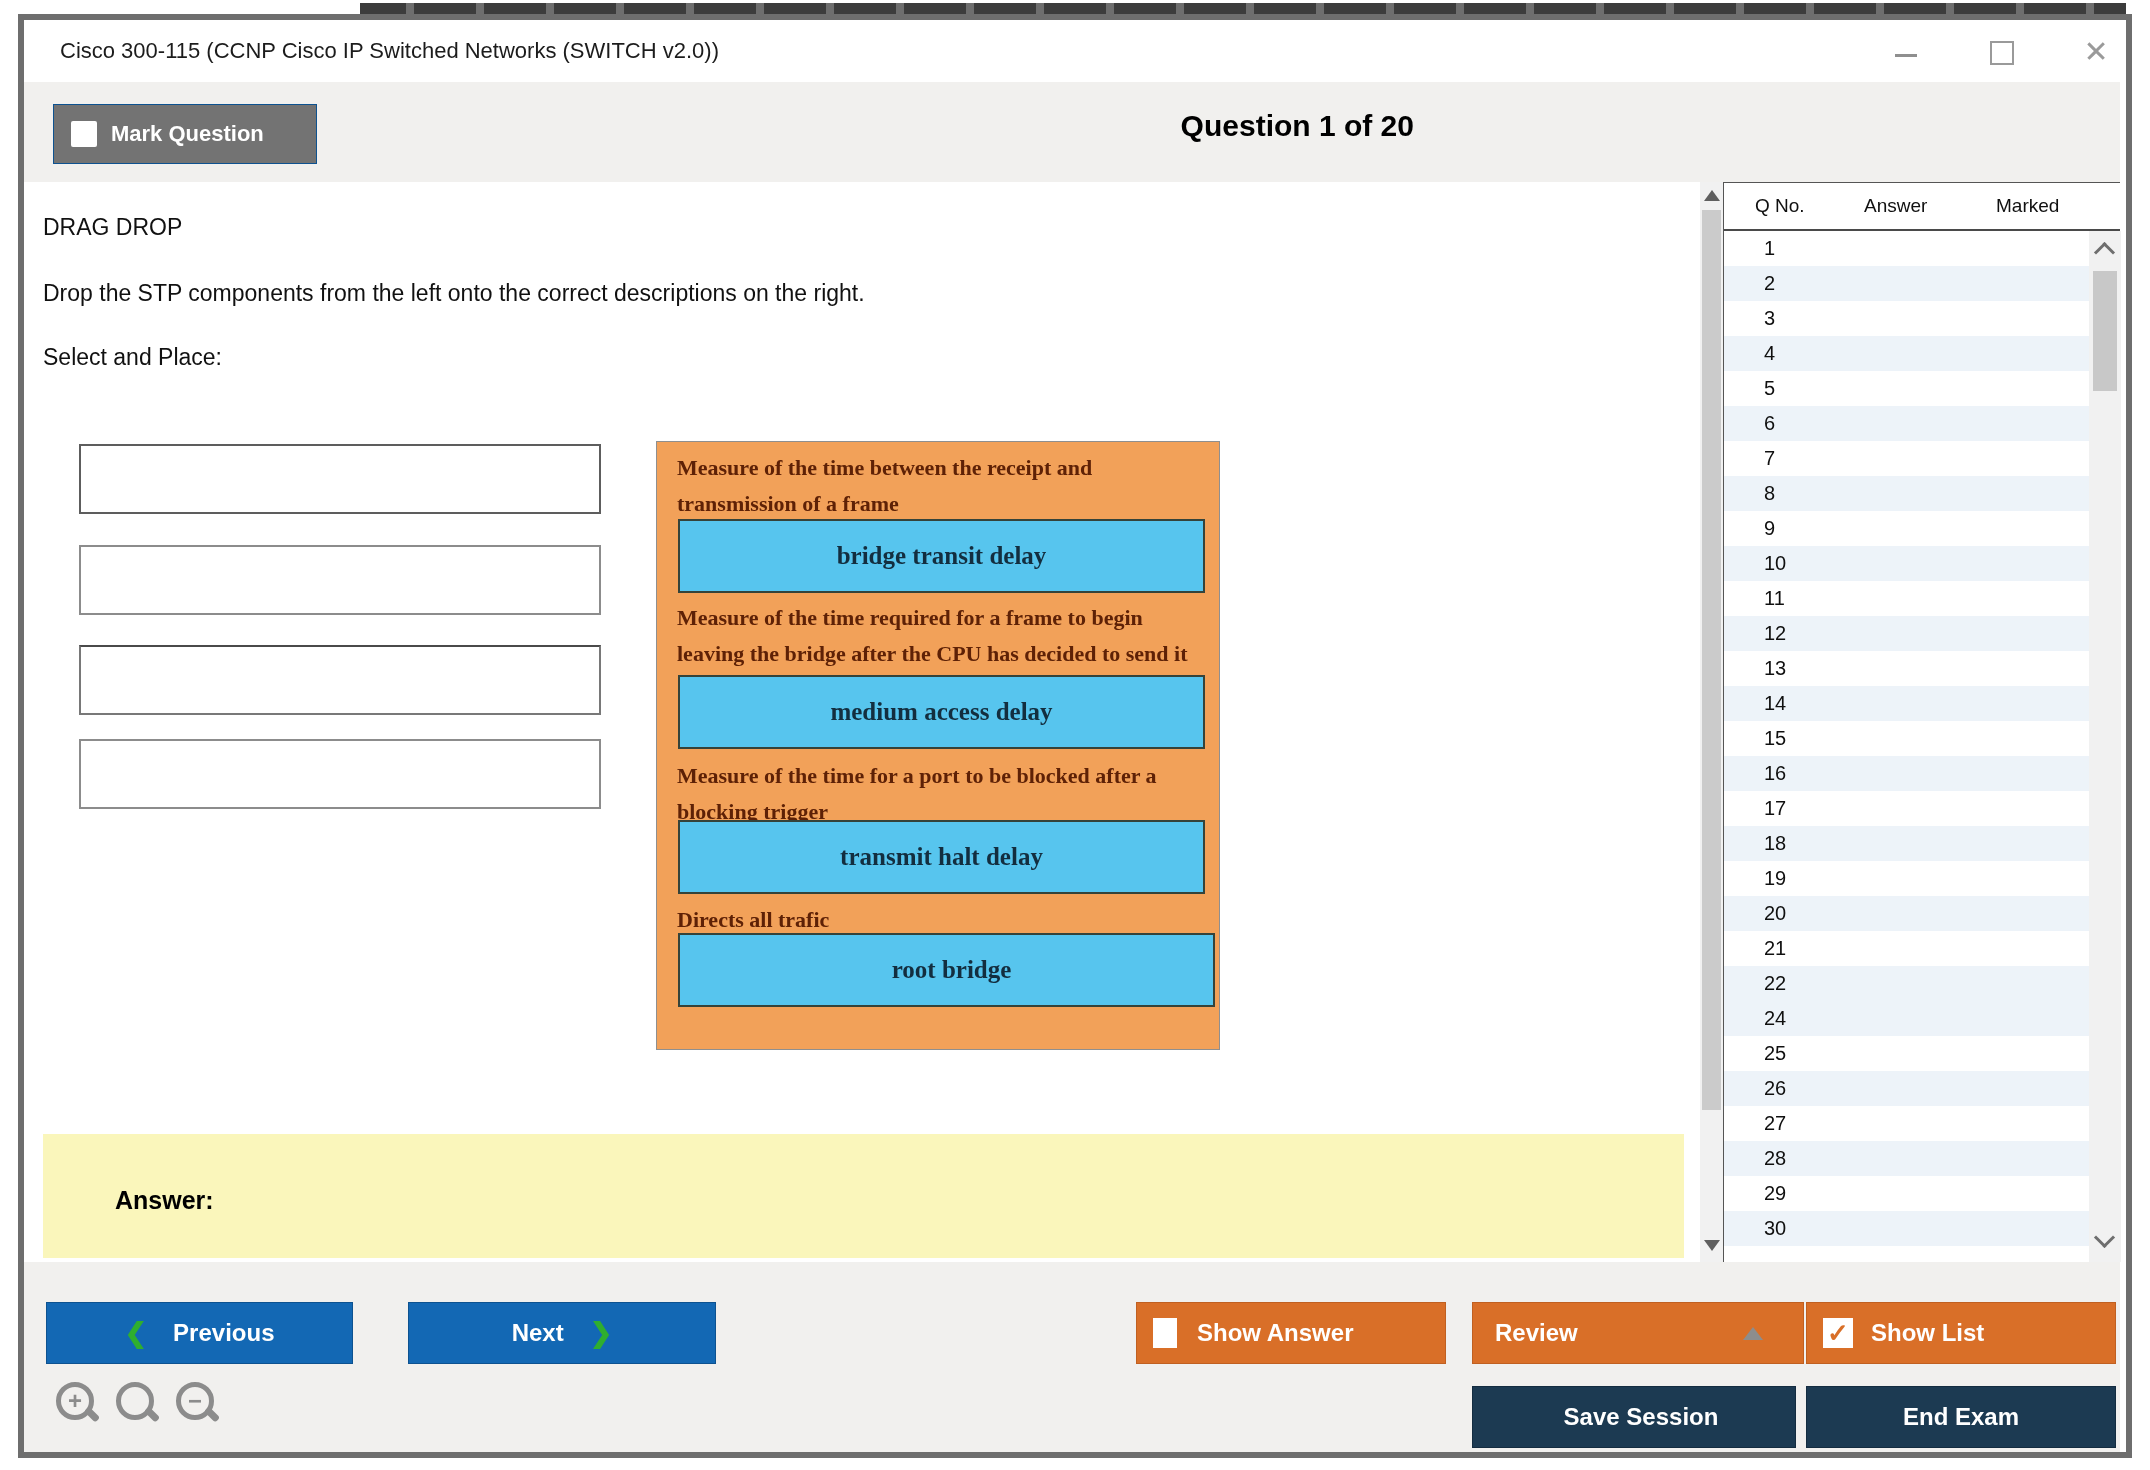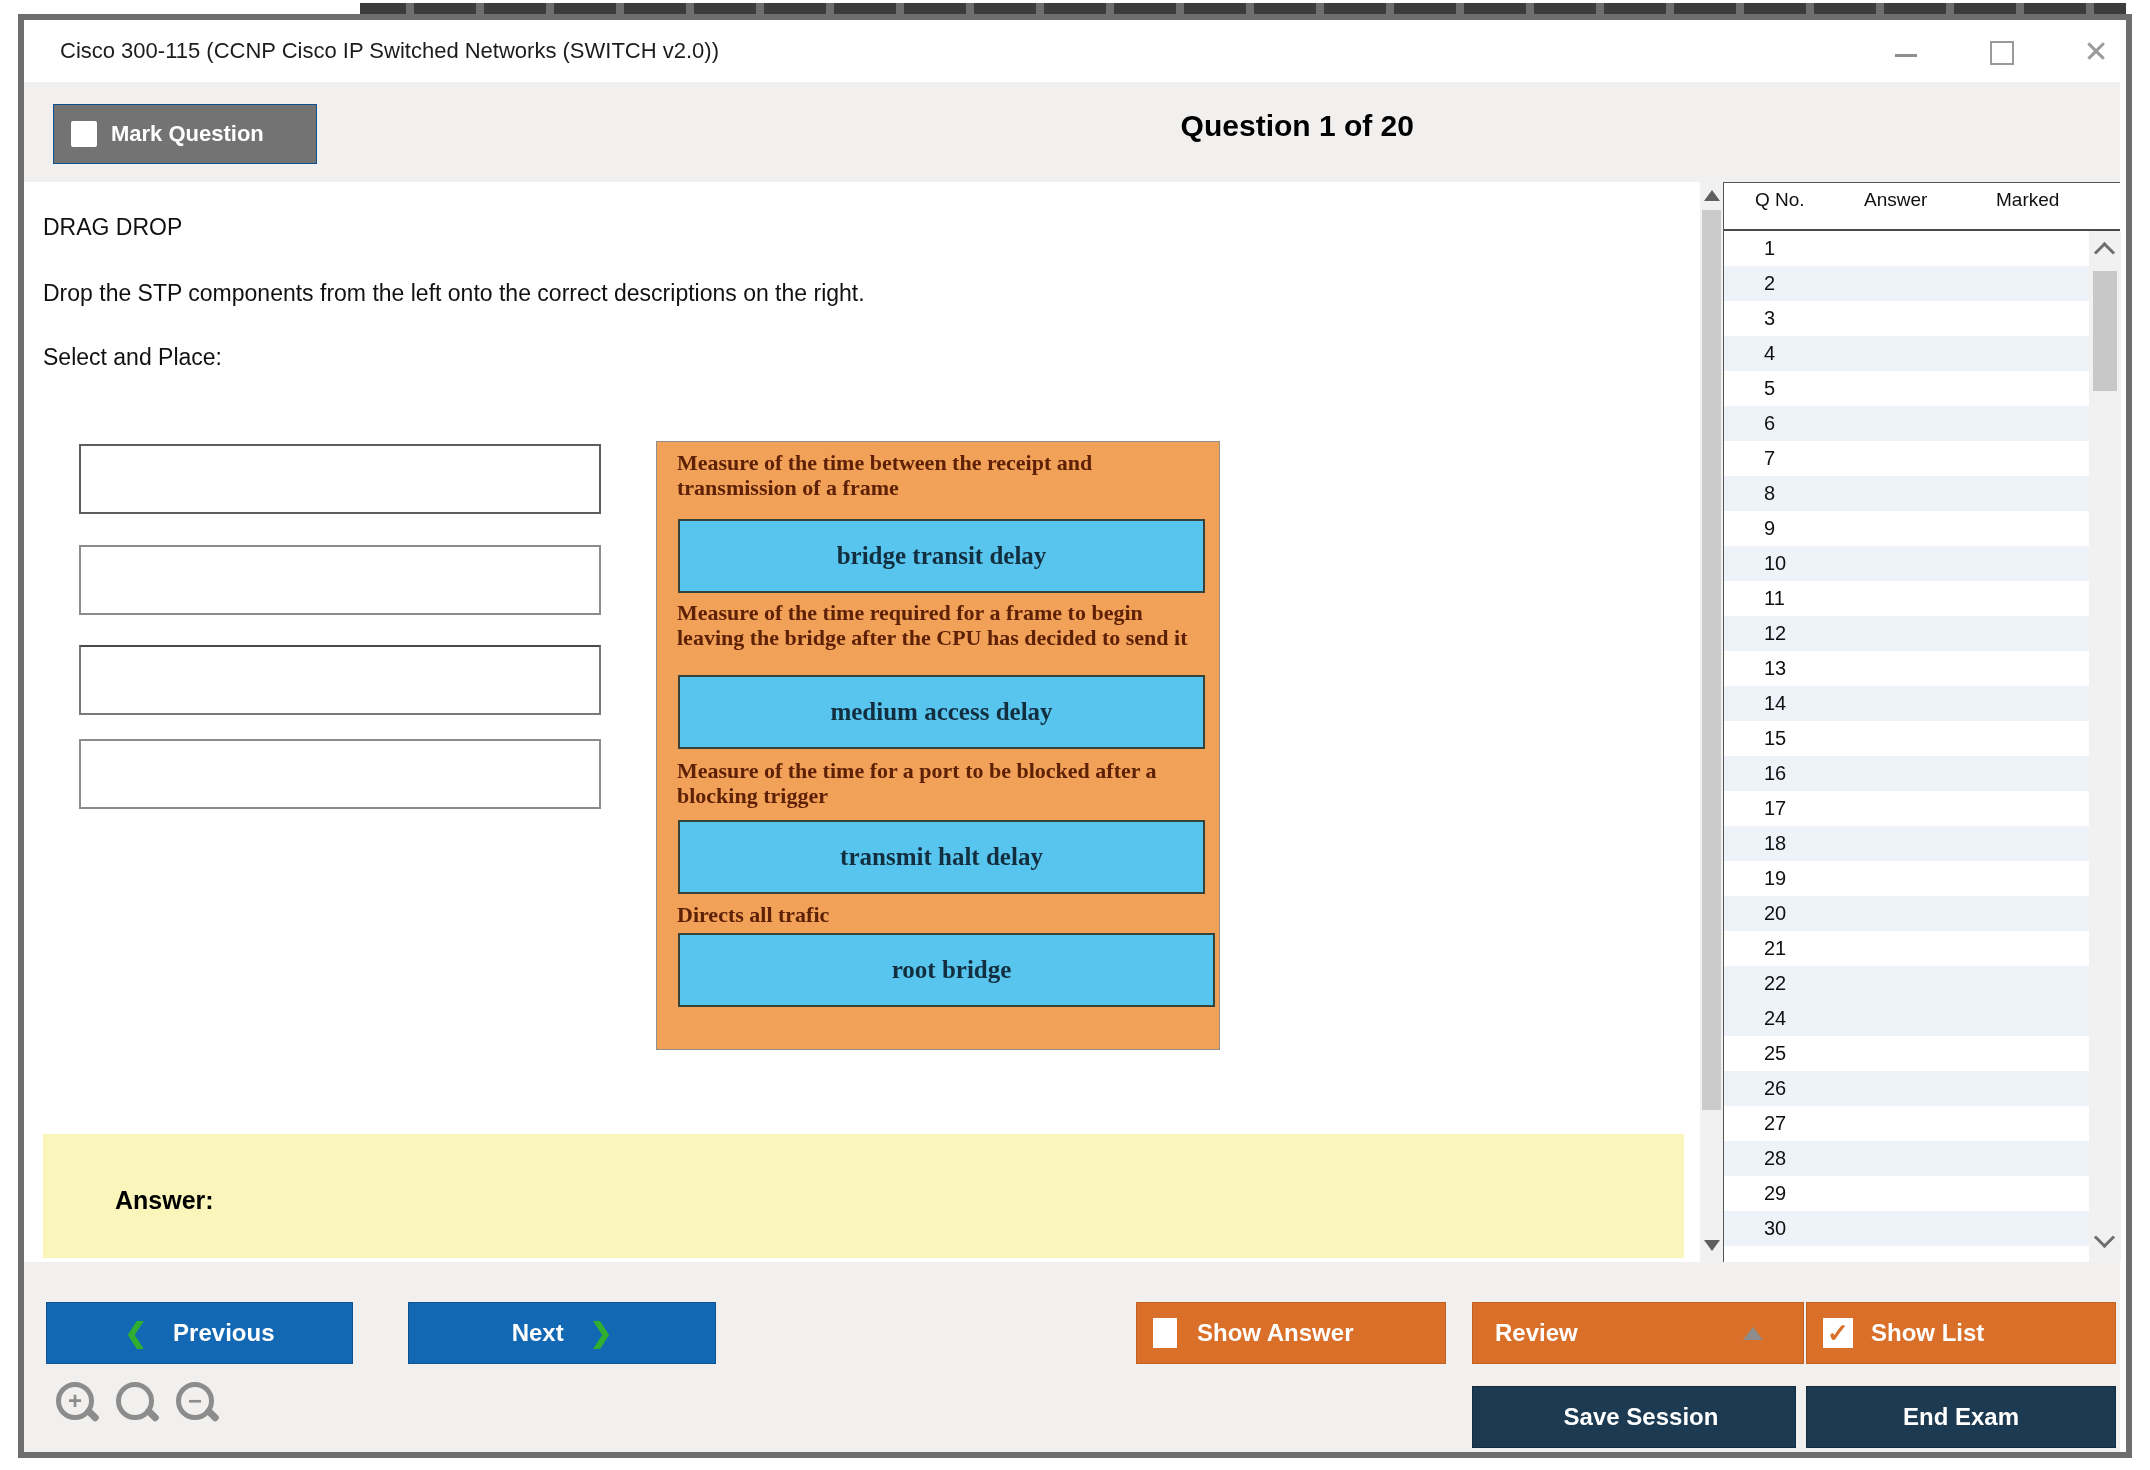--- a/index.html
+++ b/index.html
@@ -36,21 +36,21 @@
   .t-select{left:19px;top:162px;font-size:23px;color:#111;}
 
   .drag-box{left:55px;width:522px;height:70px;background:#ffffff;border:2px solid #787878;cursor:grab;}
   .drag-box.b1{top:262px;border-color:#5d5d5d;}
   .drag-box.b2{top:363px;border-color:#8c8c8c;}
   .drag-box.b3{top:463px;border-top-color:#4a4a4a;}
   .drag-box.b4{top:557px;border-color:#8c8c8c;}
 
   .panel{left:632px;top:259px;width:564px;height:609px;background:#f2a159;border:1px solid #8f8f8f;}
   .panel .desc{position:absolute;left:20px;width:530px;font-family:"Liberation Serif",serif;
-    font-weight:bold;font-size:22px;line-height:25px;color:#5e2106;}
+    font-weight:bold;font-size:22px;line-height:36px;color:#5e2106;}
   .panel .term{position:absolute;left:21px;width:523px;height:70px;background:#57c5ee;border:2px solid #35433a;
     display:flex;align-items:center;justify-content:center;font-family:"Liberation Serif",serif;
     font-weight:bold;font-size:25px;color:#132e3f;cursor:pointer;}
   .d0{top:8px;} .t0{top:77px;}
   .d1{top:158px;} .t1{top:233px;}
   .d2{top:316px;} .t2{top:378px;}
   .d3{top:460px;} .t3{top:491px;padding-left:10px;}
 
   .answer-band{left:19px;top:952px;width:1641px;height:124px;background:#faf6bb;}
   .answer-label{left:28px;top:52px;font-size:25px;font-weight:bold;color:#000;margin-left:44px;}
@@ -59,21 +59,21 @@
   .main-scroll{left:1676px;top:162px;width:23px;height:1080px;background:#f1f1f1;}
   .tri-up{left:4px;top:8px;width:0;height:0;border-left:8px solid transparent;border-right:8px solid transparent;
     border-bottom:11px solid #5f5f5f;}
   .tri-down{left:4px;top:1058px;width:0;height:0;border-left:8px solid transparent;border-right:8px solid transparent;
     border-top:11px solid #5f5f5f;}
   .main-thumb{left:2px;top:28px;width:19px;height:900px;background:#cbcbcb;}
 
   
   .sidebar{left:1699px;top:162px;width:397px;height:1080px;background:#ffffff;border-left:1px solid #555;border-top:1px solid #555;}
   .sb-header{position:absolute;left:0;top:0;width:100%;height:46px;border-bottom:2px solid #4a4a4a;background:#fff;}
-  .sb-h{position:absolute;top:6px;font-size:19px;color:#101010;}
+  .sb-h{position:absolute;top:12px;font-size:19px;color:#101010;}
   .sb-h.c0{left:31px;} .sb-h.c1{left:140px;} .sb-h.c2{left:272px;}
   .sb-rows{position:absolute;left:0;top:48px;width:365px;height:1031px;overflow:hidden;}
   .qrow{width:100%;height:35px;display:flex;align-items:center;cursor:pointer;}
   .qrow.alt{background:#edf3f9;}
   .qrow .num{padding-left:40px;font-size:20px;color:#101010;}
   .sb-scroll{position:absolute;left:365px;top:48px;width:32px;height:1031px;background:#f1f1f1;}
   .chev{position:absolute;left:8px;width:12px;height:12px;border-left:3px solid #6e6e6e;border-top:3px solid #6e6e6e;}
   .chev-up{top:14px;transform:rotate(45deg);}
   .chev-down{top:999px;transform:rotate(225deg);}
   .sb-thumb{position:absolute;left:4px;top:40px;width:24px;height:120px;background:#c8c8c8;}

